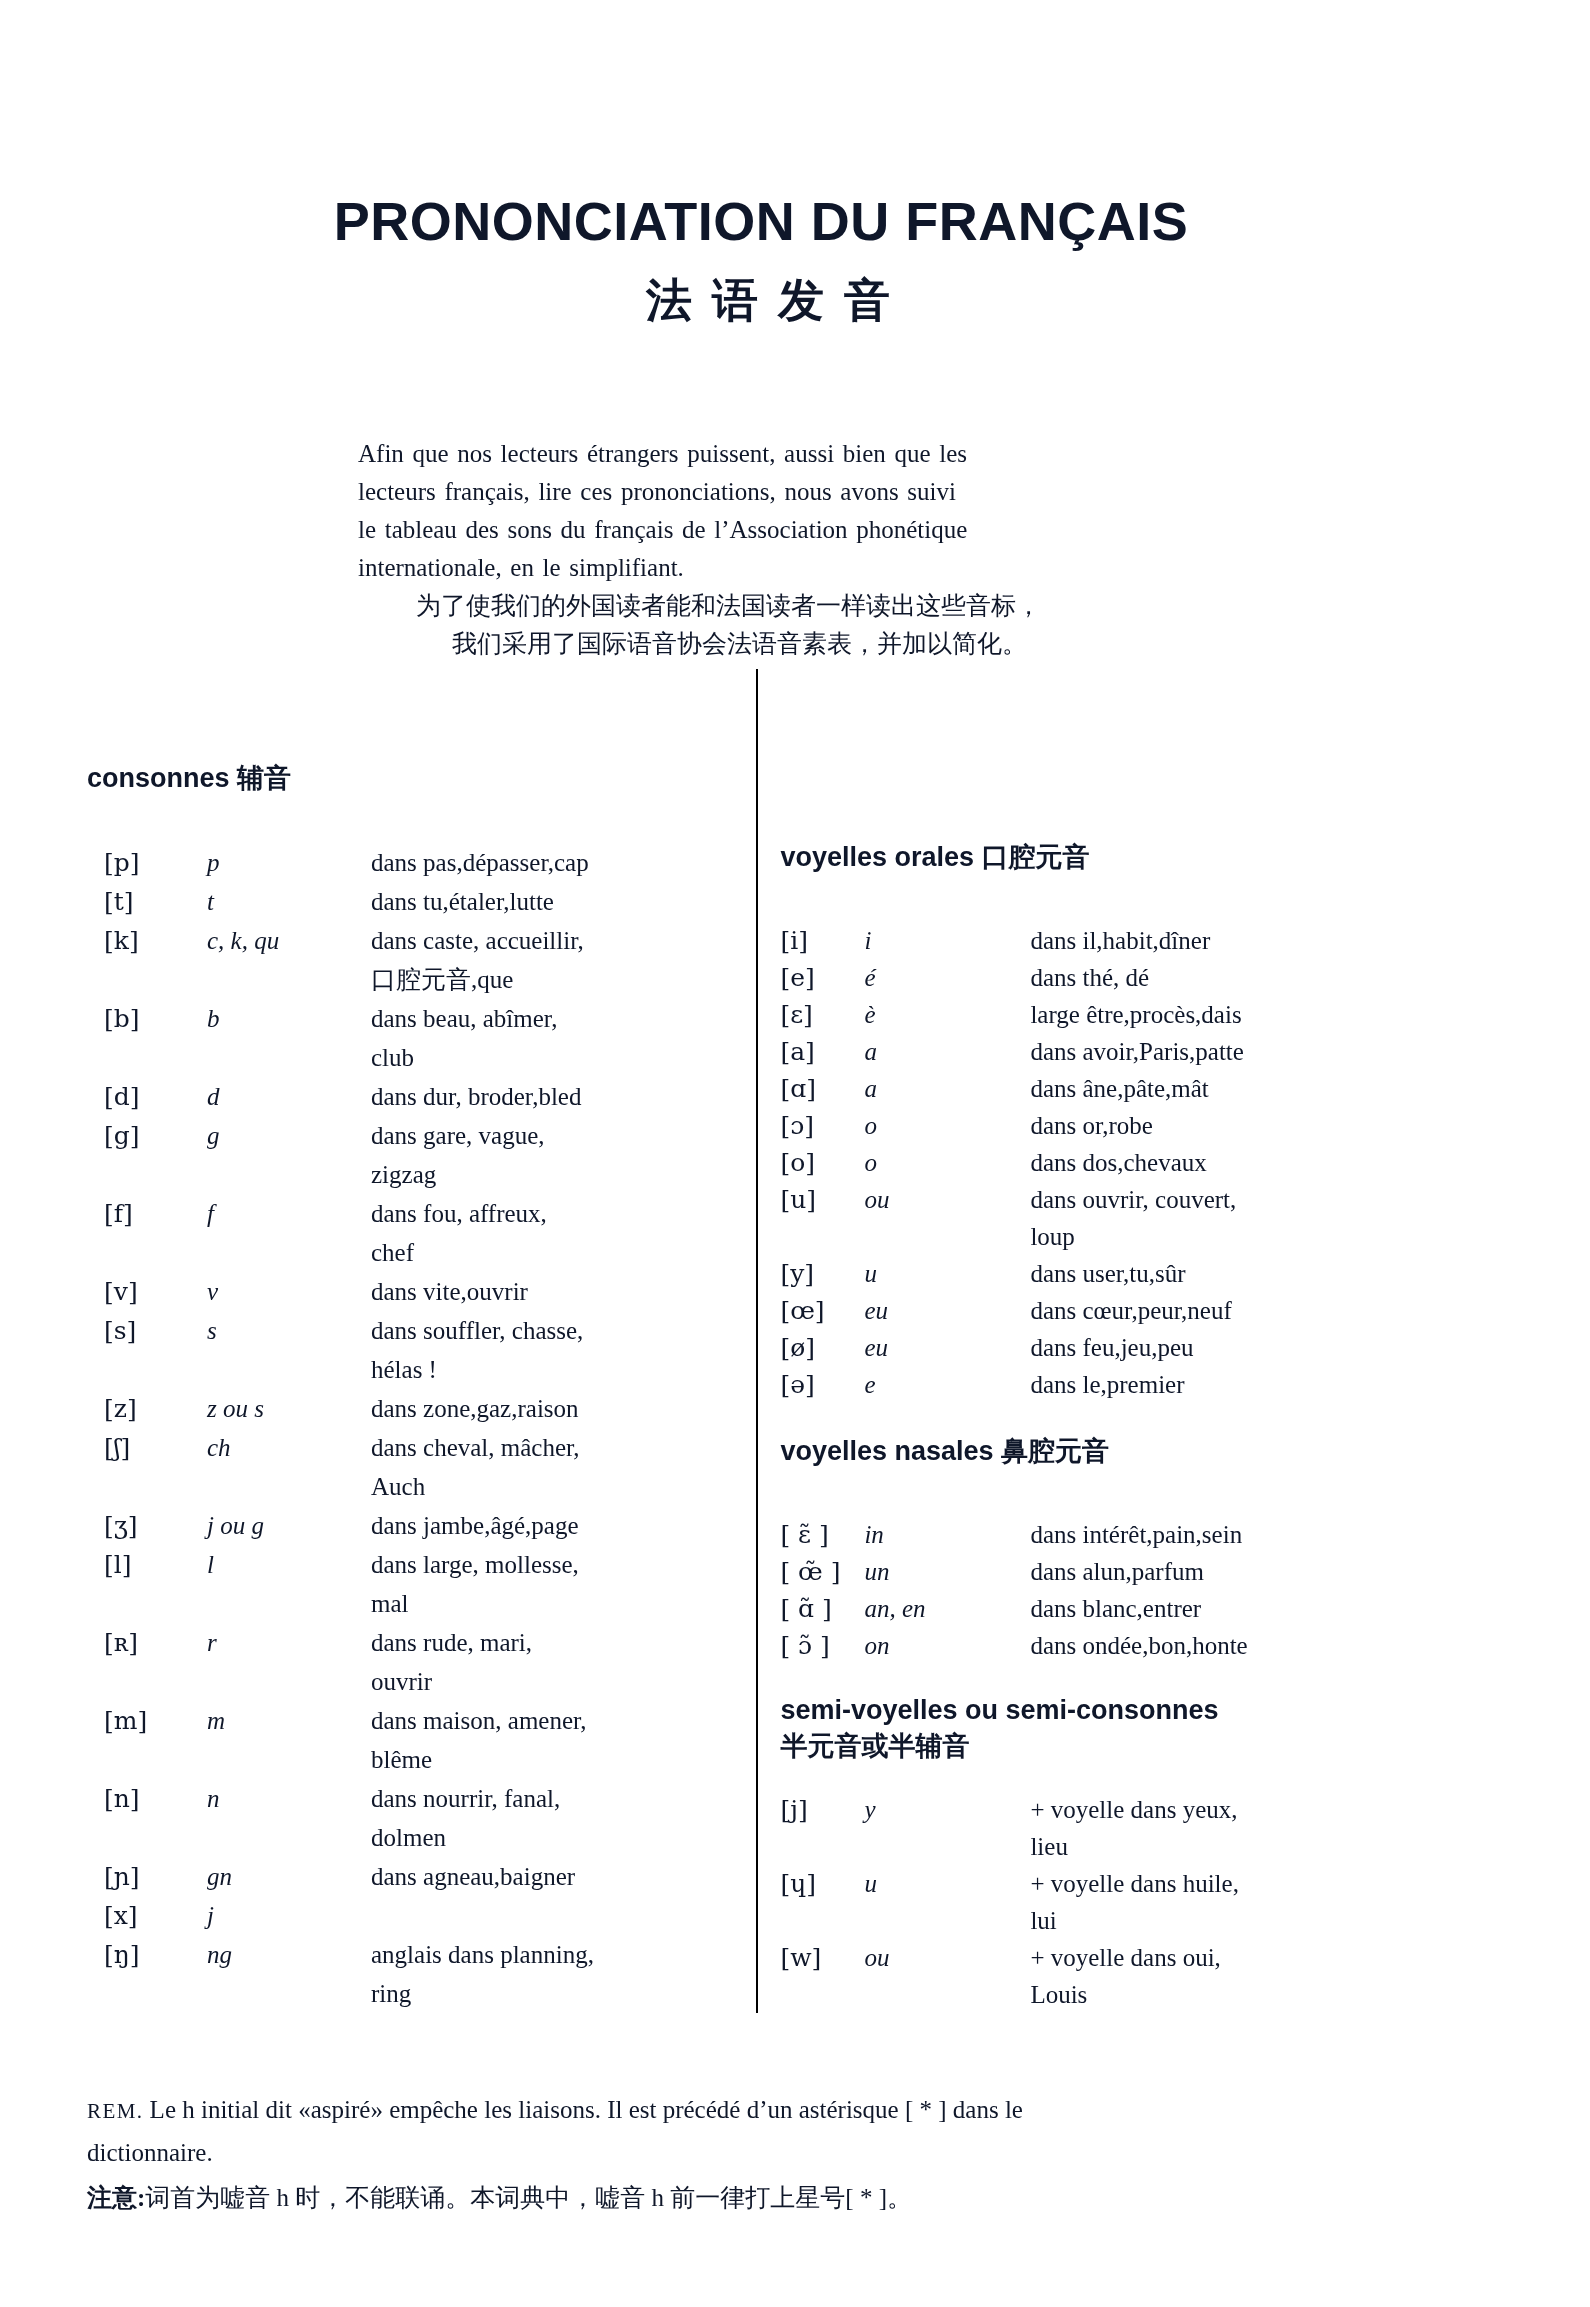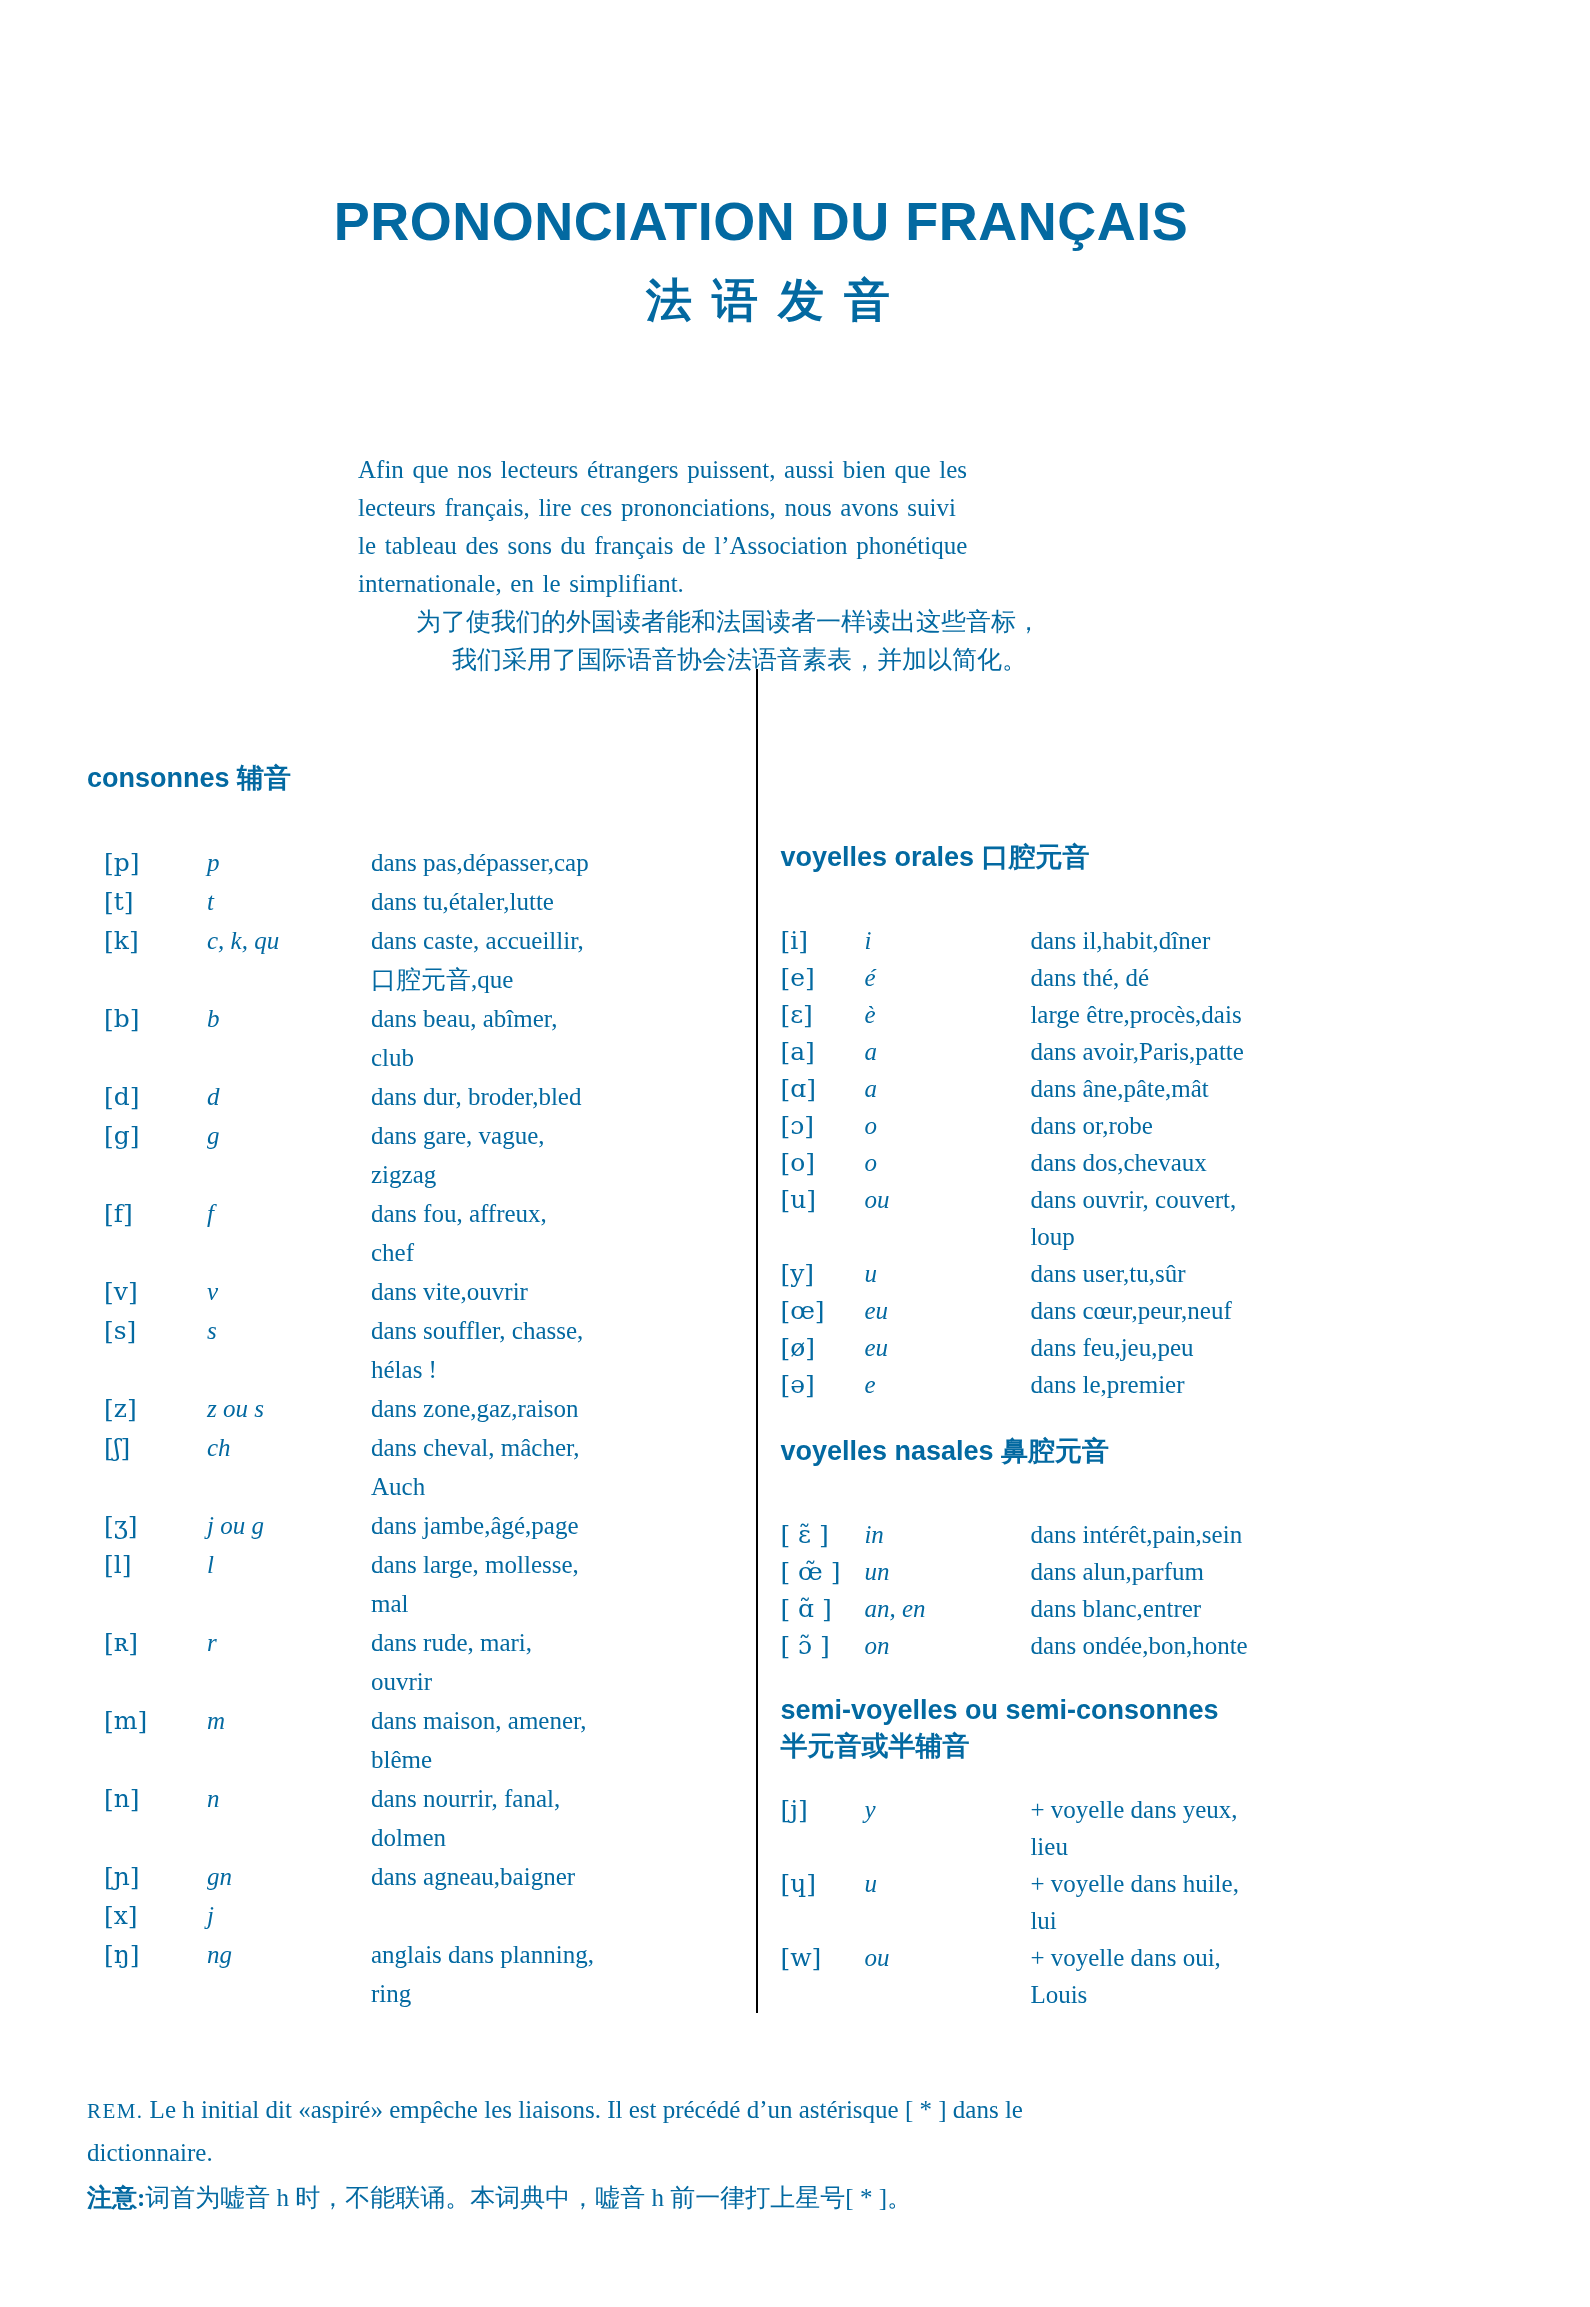--- a/index.html
+++ b/index.html
@@ -1,31 +1,31 @@
 <!DOCTYPE html>
 <html style="font-size:7.7px"><head>
 <meta charset="utf-8">
 <style>
   html,body{margin:0;padding:0;background:#ffffff;}
   .page{
-    position:relative;width:1585px;height:2307px;background:#ffffff;color:#0369a1;
+    position:relative;width:1585px;height:2307px;background:#ffffff;color:#0f172a;
     font-family:"Liberation Serif","DejaVu Serif",serif;font-size:25px;overflow:hidden;
   }
   .title{
     position:absolute;top:190px;left:0;right:63px;text-align:center;
     font-family:"Liberation Sans","DejaVu Sans",sans-serif;font-weight:700;
     font-size:54px;letter-spacing:0.5px;white-space:nowrap;
   }
   .subtitle{
     position:absolute;top:270px;left:0;right:29px;text-align:center;
     font-family:"Liberation Sans","DejaVu Sans",sans-serif;font-weight:600;
     font-size:46px;letter-spacing:20px;
   }
   .intro{position:absolute;top:435px;left:358px;width:827px;line-height:38px;}
-  .intro-fr{white-space:pre-line;word-spacing:2.4px;margin-top:16px;}
+  .intro-fr{white-space:pre-line;word-spacing:2.4px;}
   .intro-zh1{padding-left:58px;}
   .intro-zh2{padding-left:94px;}
   .columns{position:absolute;top:666px;left:87px;right:0;height:1347px;display:flex;align-items:flex-end;}
   .col-left{width:669px;flex:0 0 auto;}
   .divider{width:2.4px;height:1344px;background:#000;flex:0 0 auto;}
   .col-right{flex:1 1 auto;padding-left:22px;}
   .sec-header{
     font-family:"Liberation Sans","DejaVu Sans",sans-serif;font-weight:700;
     font-size:27px;line-height:34px;margin:0 0 48px 0;
   }

